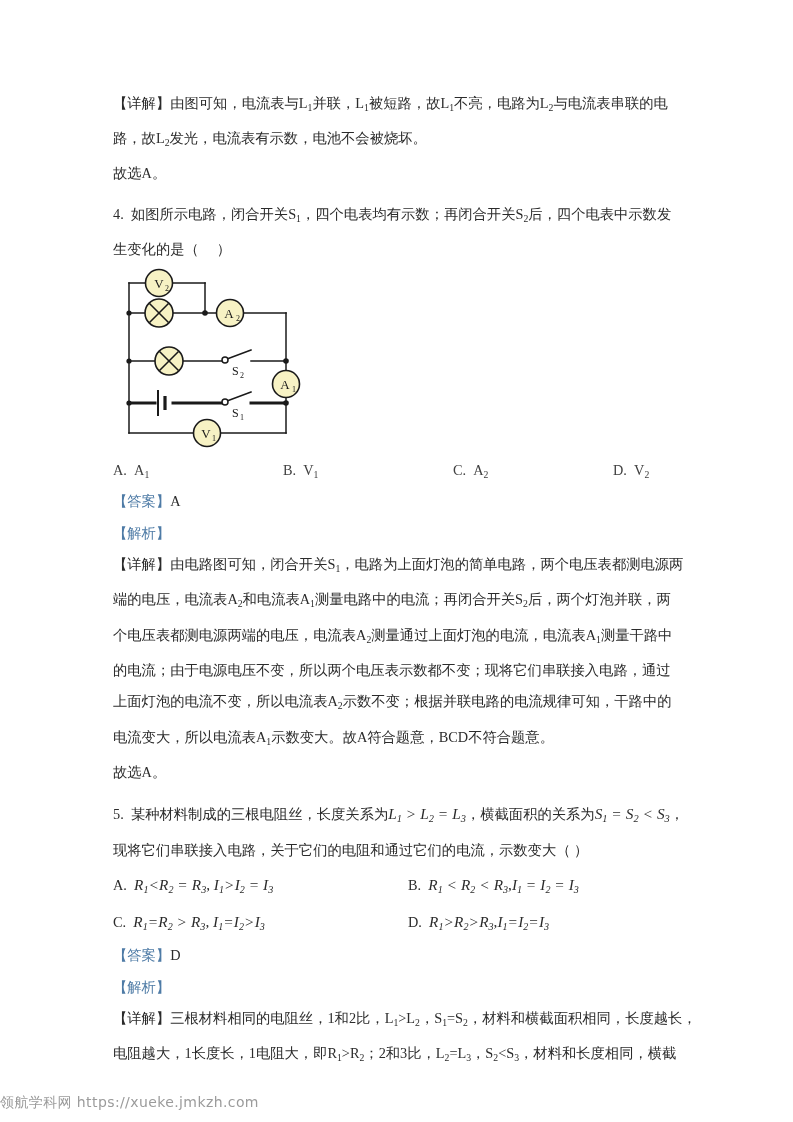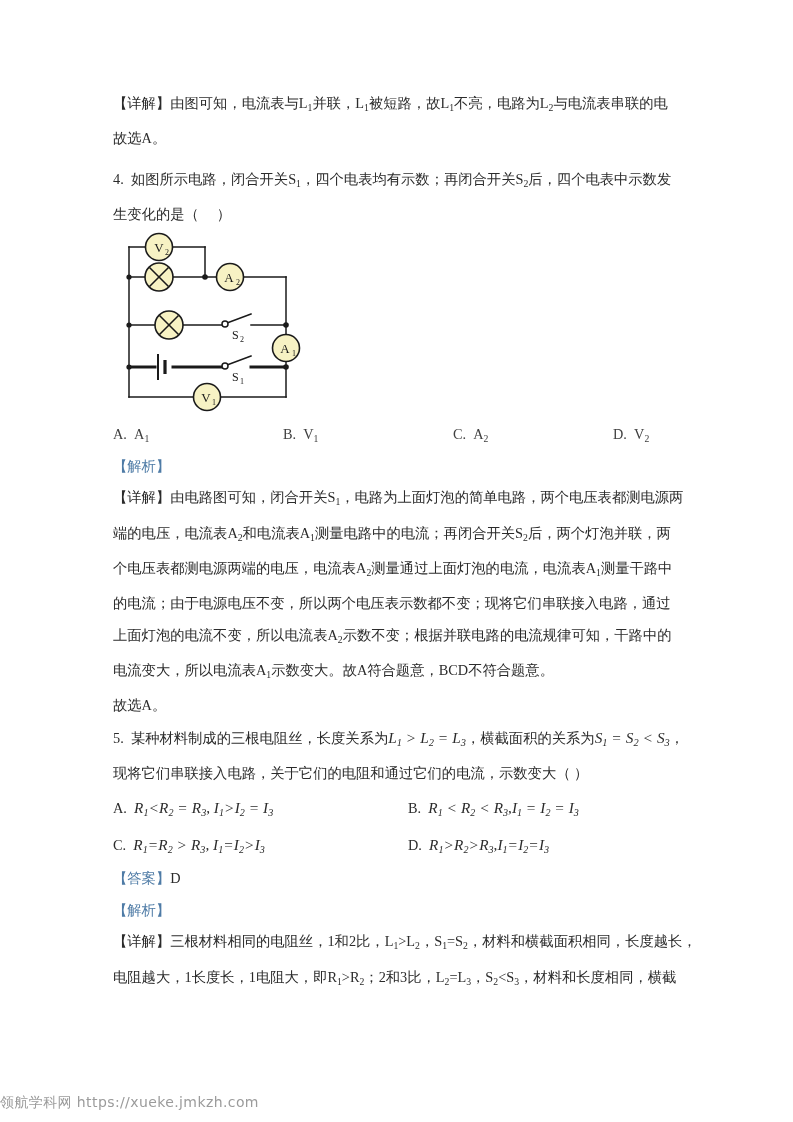--- a/index.html
+++ b/index.html
@@ -120,20 +120,23 @@
 </style>
 </head>
 <body>
 
 <div class="page">
   <div class="content">
 
     <div class="line">
       <span class="blue-strong" style="color:#2b2b2b">【详解】</span>由图可知，电流表与<span class="latin">L<sub>1</sub></span>并联，<span class="latin">L<sub>1</sub></span>被短路，故<span class="latin">L<sub>1</sub></span>不亮，电路为<span class="latin">L<sub>2</sub></span>与电流表串联的电
     </div>
+    <div class="line">
+      路，故<span class="latin">L<sub>2</sub></span>发光，电流表有示数，电池不会被烧坏。
+    </div>
     <div class="line">故选A。</div>
 
     <div class="line" style="margin-top:9px">
       <span>4.</span>&nbsp; 如图所示电路，闭合开关<span class="latin">S<sub>1</sub></span>，四个电表均有示数；再闭合开关<span class="latin">S<sub>2</sub></span>后，四个电表中示数发
     </div>
     <div class="line">
       生变化的是（&nbsp;&nbsp;&nbsp;&nbsp;&nbsp;）
     </div>
 
     <div class="figure">
@@ -234,20 +237,23 @@
       </svg>
     </div>
 
     <div class="opts4" style="margin-top:4px">
       <span class="opt" style="left:0px">A.&nbsp;&nbsp;<span class="latin">A<sub>1</sub></span></span>
       <span class="opt" style="left:170px">B.&nbsp;&nbsp;<span class="latin">V<sub>1</sub></span></span>
       <span class="opt" style="left:340px">C.&nbsp;&nbsp;<span class="latin">A<sub>2</sub></span></span>
       <span class="opt" style="left:500px">D.&nbsp;&nbsp;<span class="latin">V<sub>2</sub></span></span>
     </div>
 
+    <div class="blue-label">
+      <span>【答案】</span><span class="ans">A</span>
+    </div>
     <div class="blue-label">【解析】</div>
 
     <div class="line">
       【详解】由电路图可知，闭合开关<span class="latin">S<sub>1</sub></span>，电路为上面灯泡的简单电路，两个电压表都测电源两
     </div>
     <div class="line">
       端的电压，电流表<span class="latin">A<sub>2</sub></span>和电流表<span class="latin">A<sub>1</sub></span>测量电路中的电流；再闭合开关<span class="latin">S<sub>2</sub></span>后，两个灯泡并联，两
     </div>
     <div class="line">
       个电压表都测电源两端的电压，电流表<span class="latin">A<sub>2</sub></span>测量通过上面灯泡的电流，电流表<span class="latin">A<sub>1</sub></span>测量干路中
@@ -256,21 +262,21 @@
       的电流；由于电源电压不变，所以两个电压表示数都不变；现将它们串联接入电路，通过
     </div>
     <div class="line">
       上面灯泡的电流不变，所以电流表<span class="latin">A<sub>2</sub></span>示数不变；根据并联电路的电流规律可知，干路中的
     </div>
     <div class="line">
       电流变大，所以电流表<span class="latin">A<sub>1</sub></span>示数变大。故A符合题意，BCD不符合题意。
     </div>
     <div class="line">故选A。</div>
 
-    <div class="line" style="margin-top:0">
+    <div class="line" style="margin-top:10px">
       <span>5.</span>&nbsp; 某种材料制成的三根电阻丝，长度关系为<span class="stemmath">L<sub>1</sub><span class="op"> &gt; </span>L<sub>2</sub><span class="op"> = </span>L<sub>3</sub></span>，横截面积的关系为<span class="stemmath">S<sub>1</sub><span class="op"> = </span>S<sub>2</sub><span class="op"> &lt; </span>S<sub>3</sub></span>，
     </div>
     <div class="line">现将它们串联接入电路，关于它们的电阻和通过它们的电流，示数变大（      ）</div>
 
     <div class="opts5row">
       <span class="optlab" style="left:0px">A.&nbsp;&nbsp;<span class="mth">R<sub>1</sub><span class="op">&lt;</span>R<sub>2</sub><span class="op"> = </span>R<sub>3</sub><span class="opn">,&nbsp;</span>I<sub>1</sub><span class="op">&gt;</span>I<sub>2</sub><span class="op"> = </span>I<sub>3</sub></span></span>
       <span class="optlab" style="left:295px">B.&nbsp;&nbsp;<span class="mth">R<sub>1</sub><span class="op"> &lt; </span>R<sub>2</sub><span class="op"> &lt; </span>R<sub>3</sub><span class="opn">,</span>I<sub>1</sub><span class="op"> = </span>I<sub>2</sub><span class="op"> = </span>I<sub>3</sub></span></span>
     </div>
     <div class="opts5row">
       <span class="optlab" style="left:0px">C.&nbsp;&nbsp;<span class="mth">R<sub>1</sub><span class="op">=</span>R<sub>2</sub><span class="op"> &gt; </span>R<sub>3</sub><span class="opn">,&nbsp;</span>I<sub>1</sub><span class="op">=</span>I<sub>2</sub><span class="op">&gt;</span>I<sub>3</sub></span></span>

